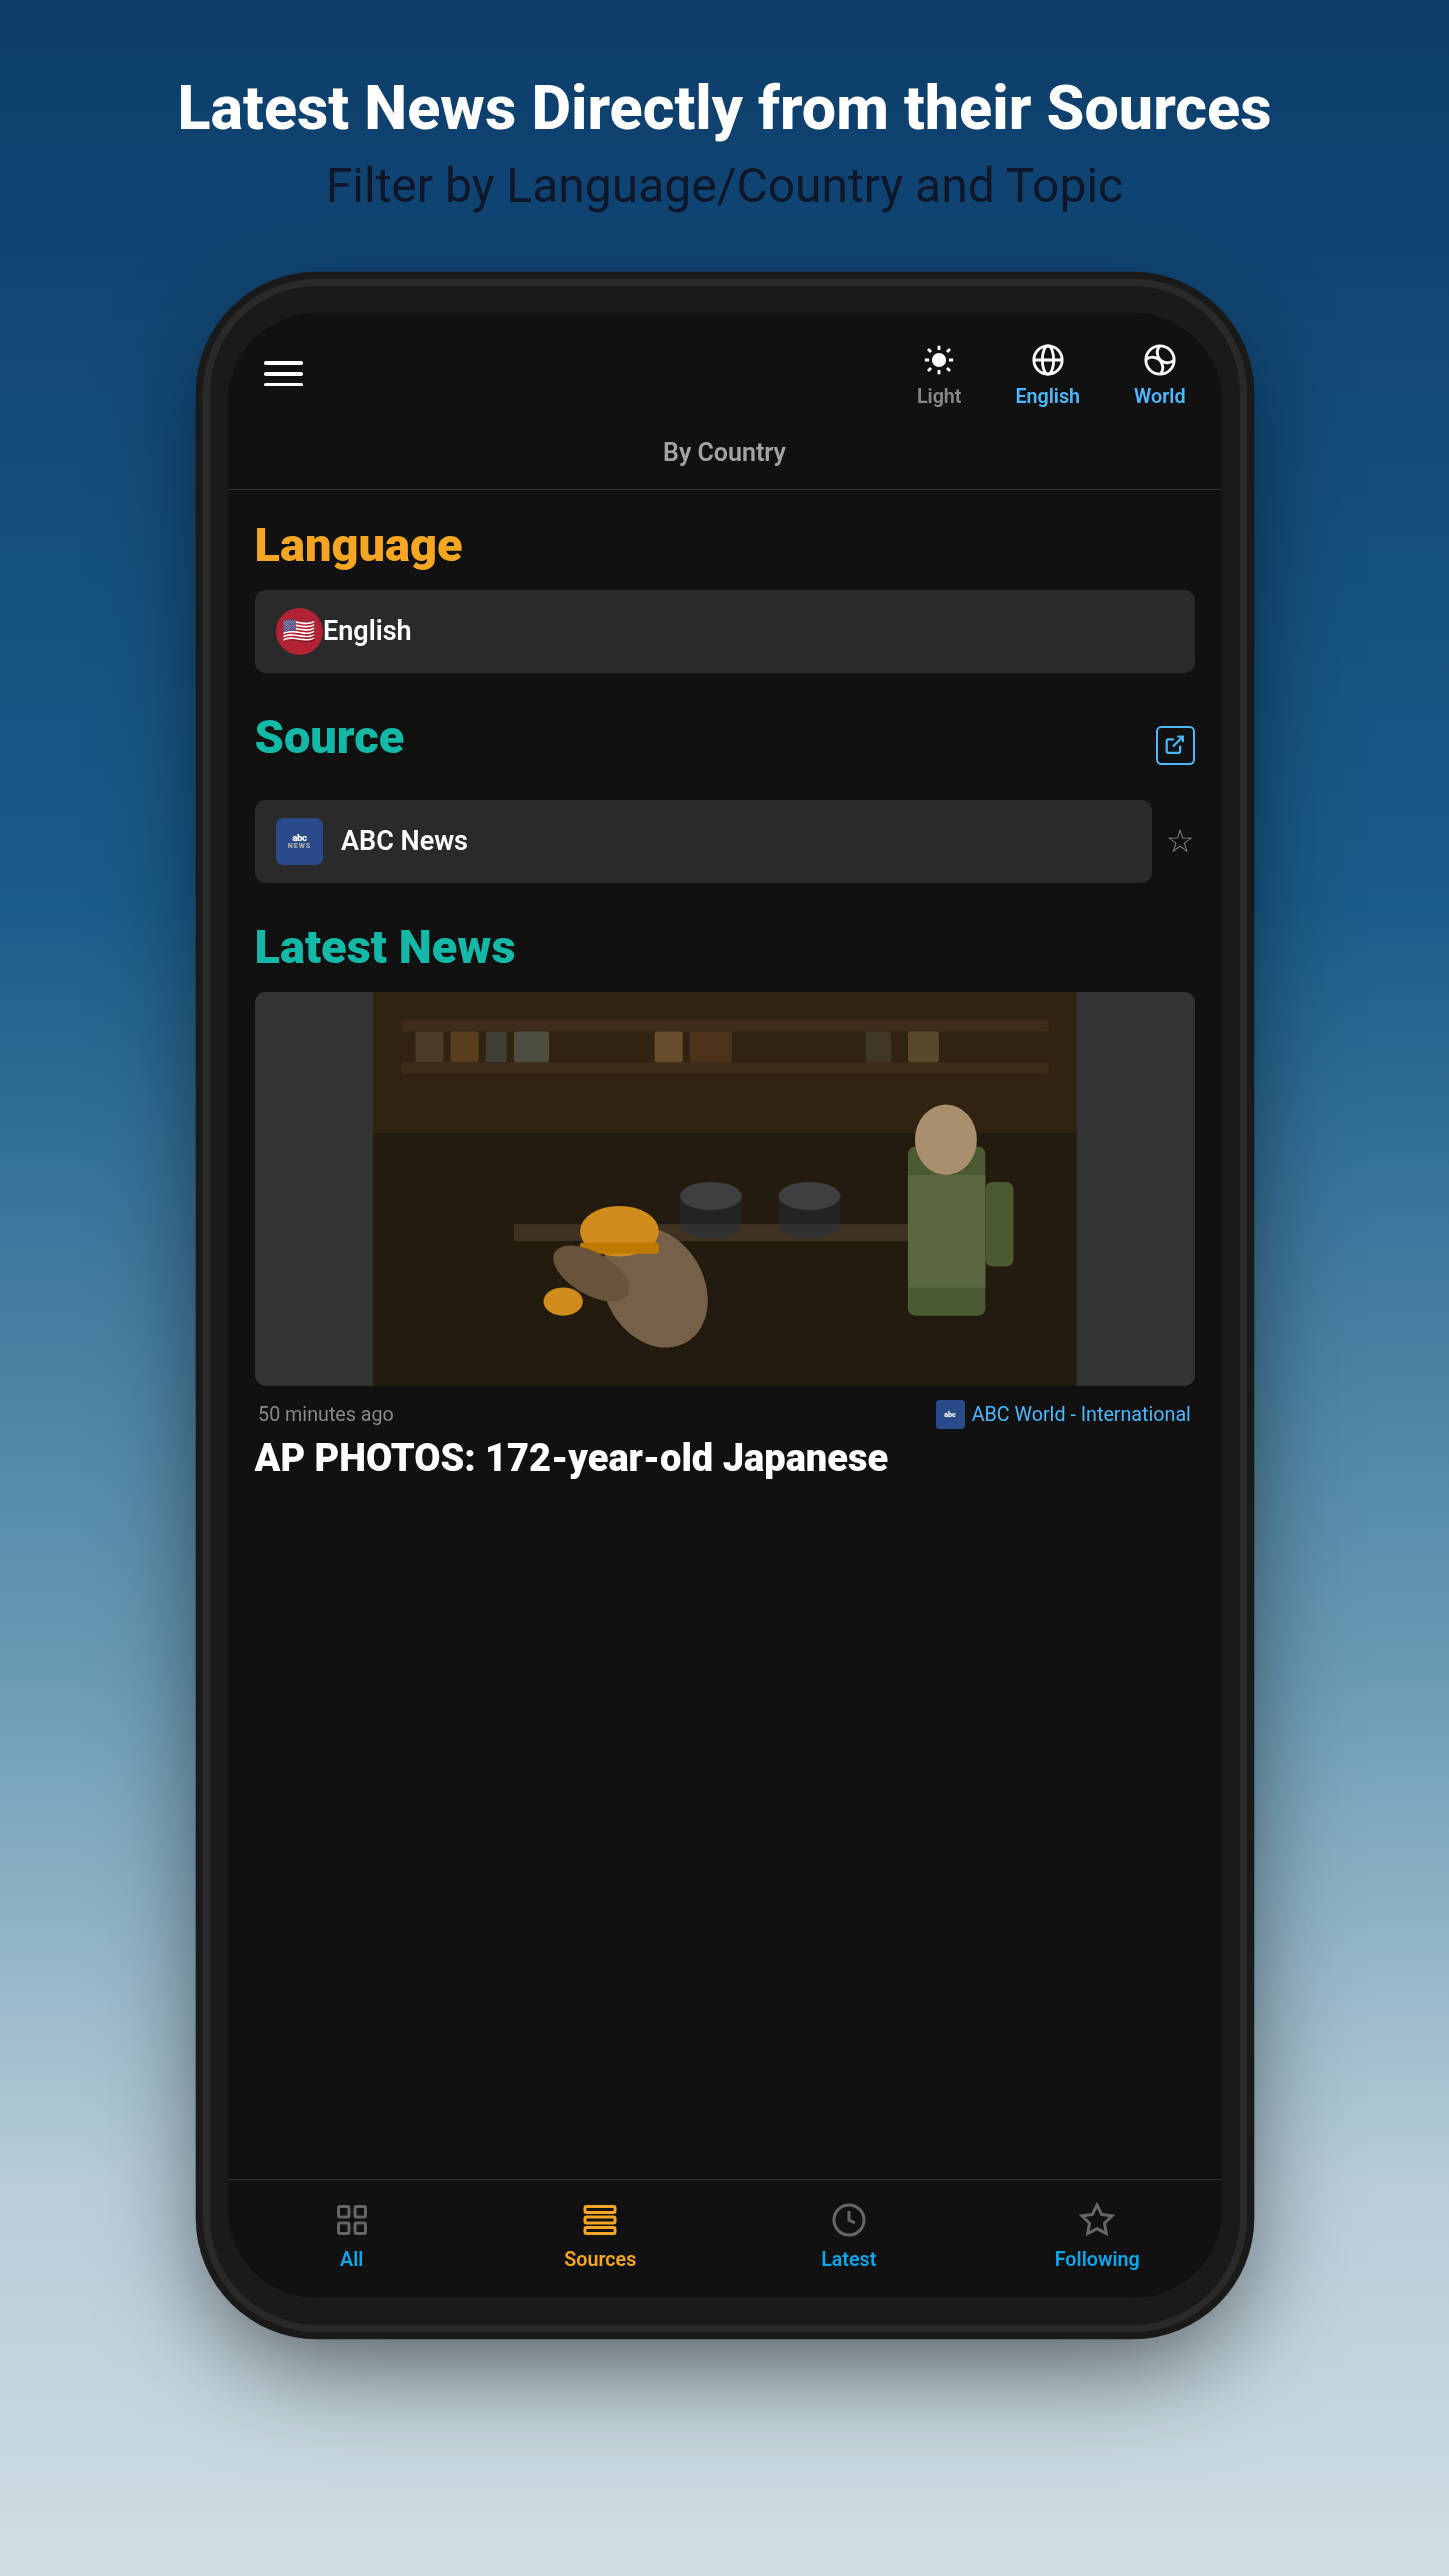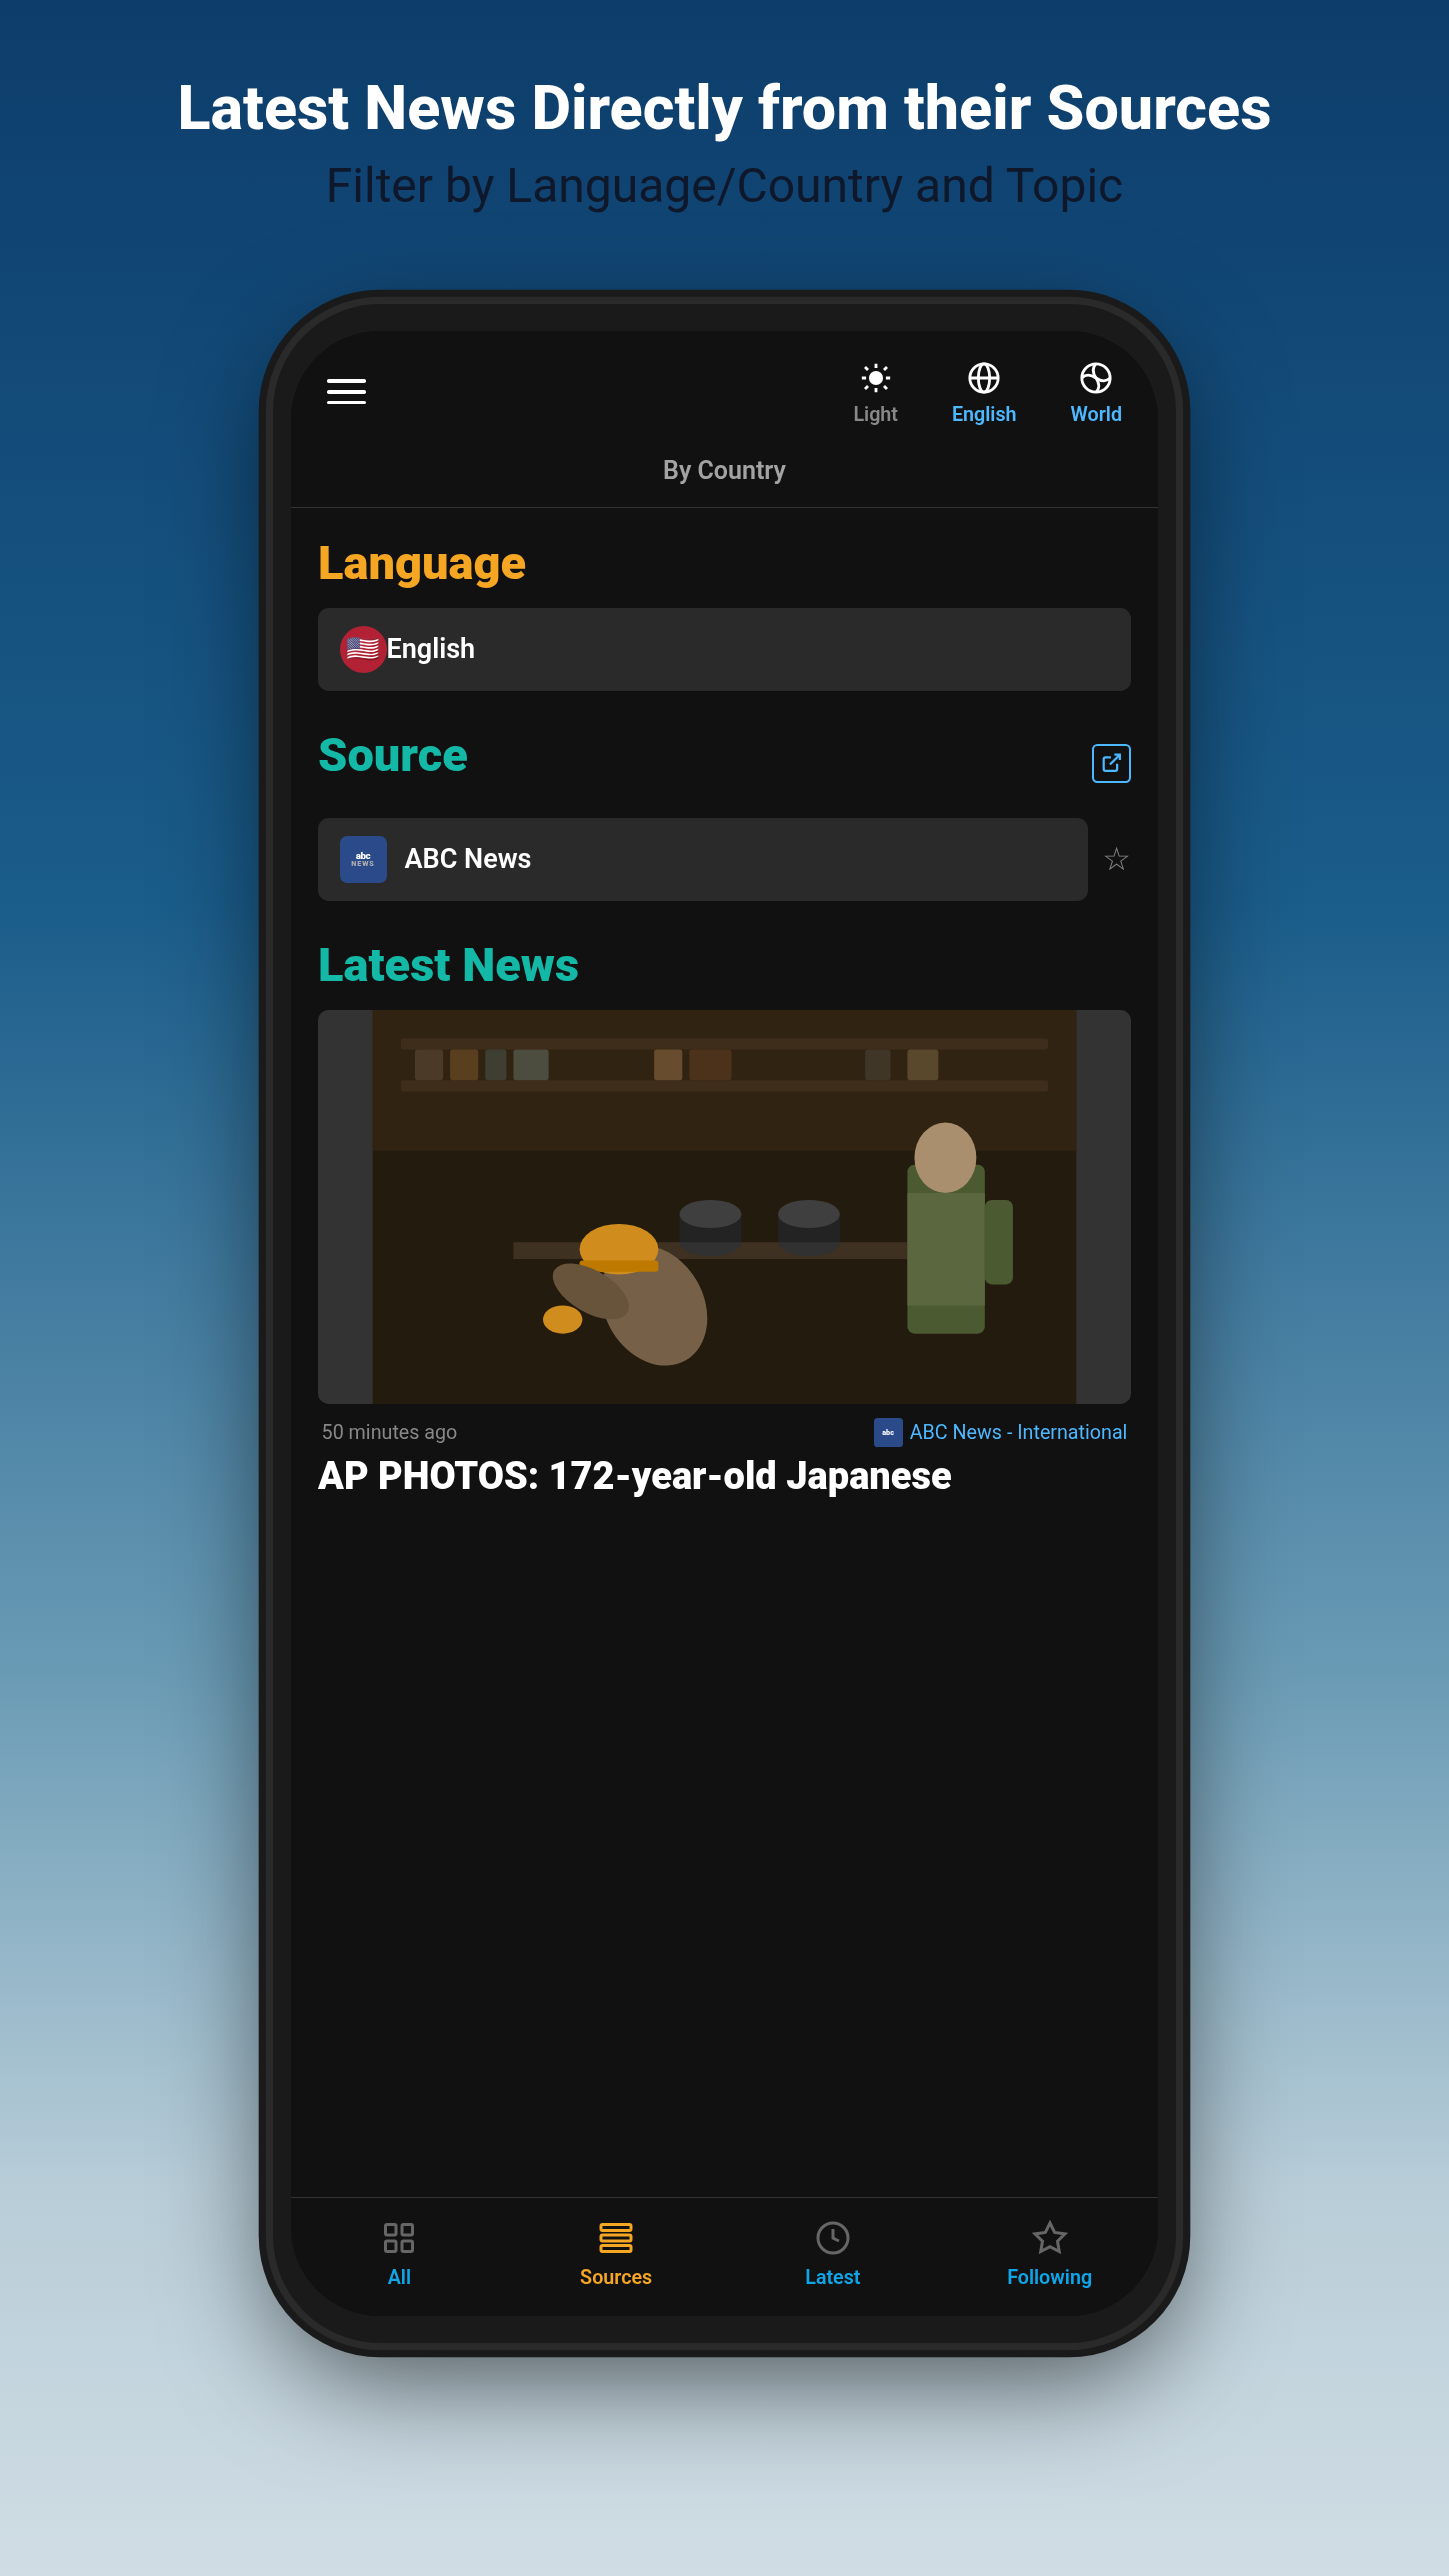--- a/index.html
+++ b/index.html
@@ -29,23 +29,22 @@
       color: #0f172a;
       font-size: 48px;
       font-weight: 400;
       text-align: center;
       margin-bottom: 72px;
       padding: 0 54px;
     }
 
     .phone-wrapper {
       position: relative;
-      width: 903px;
+      width: 1030px;
       height: 2039px;
-      margin-top: 18px;
     }
 
     .phone-frame {
       position: absolute;
       inset: 0;
       background: #1a1a1a;
       border-radius: 107px;
       box-shadow:
         0 0 0 7.2px #2a2a2a,
         0 0 0 14.3px #1a1a1a,
@@ -476,21 +475,21 @@
             <rect width="500" height="280" fill="rgba(0,0,0,0.15)"></rect>
           </svg>
         </div>
 
         <div class="news-meta">
           <span class="news-timestamp">50 minutes ago</span>
           <div class="news-source-badge">
             <div class="abc-mini-logo">
               <span style="font-size:7.2px;font-weight:900;">abc</span>
             </div>
-            <span class="news-source-name">ABC News - International</span>
+            <span class="news-source-name">ABC World - International</span>
           </div>
         </div>
 
         <div class="news-headline">AP PHOTOS: 172-year-old Japanese</div>
 
       </div>
 
       <div class="bottom-nav">
 
         <div class="bottom-nav-item">

